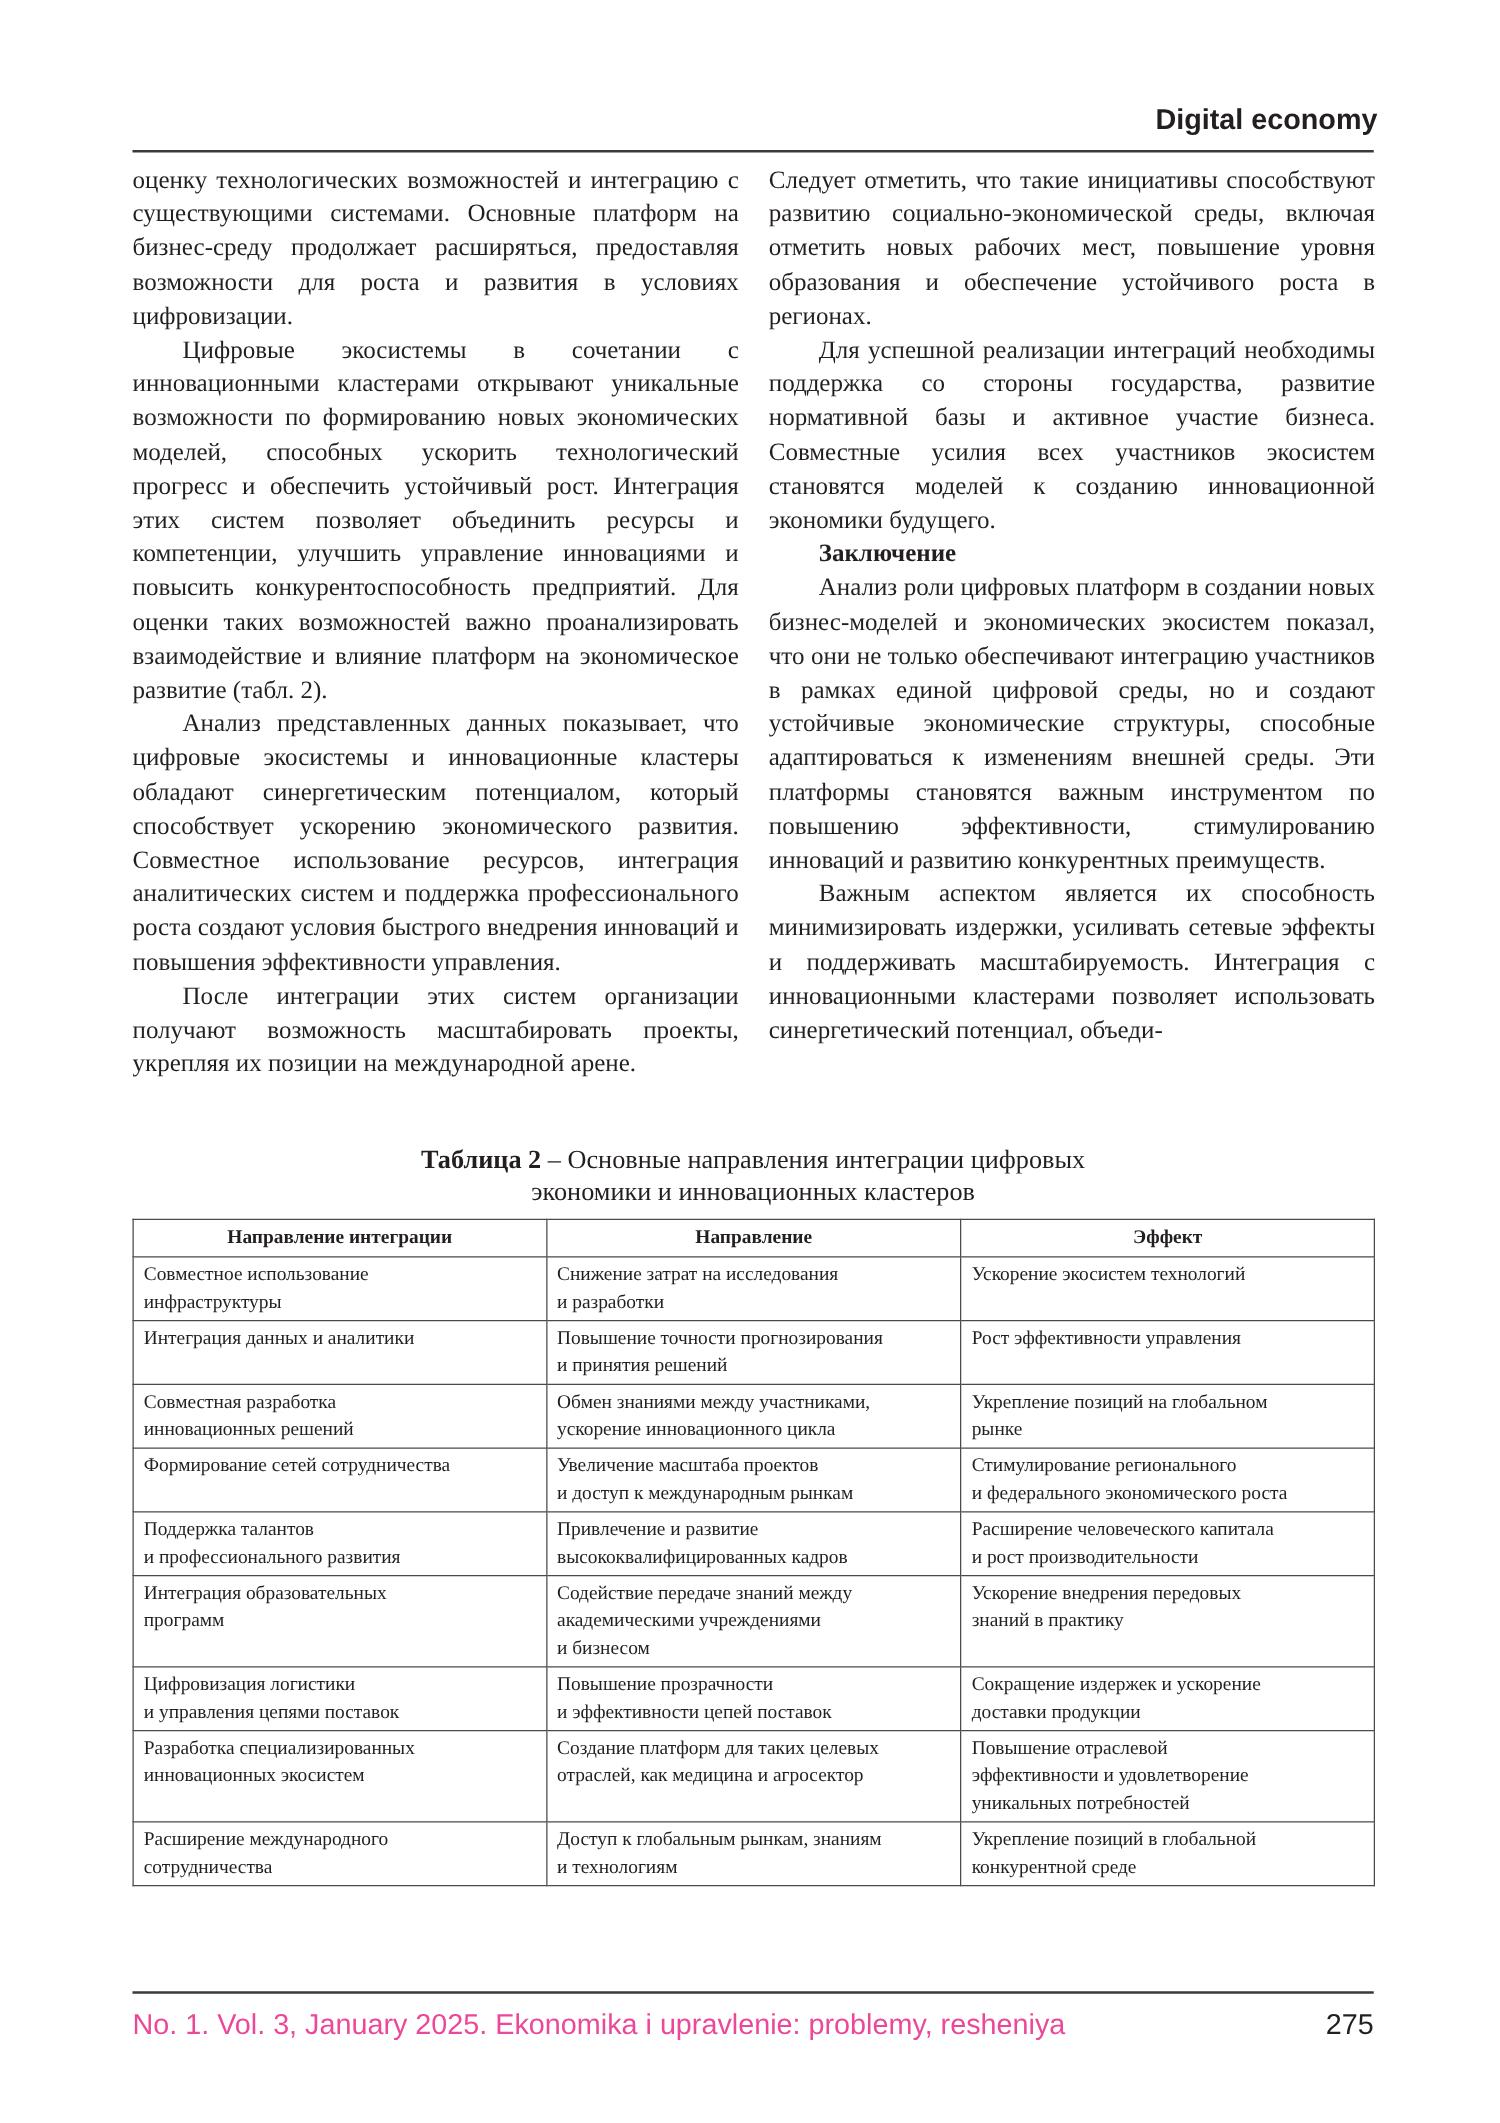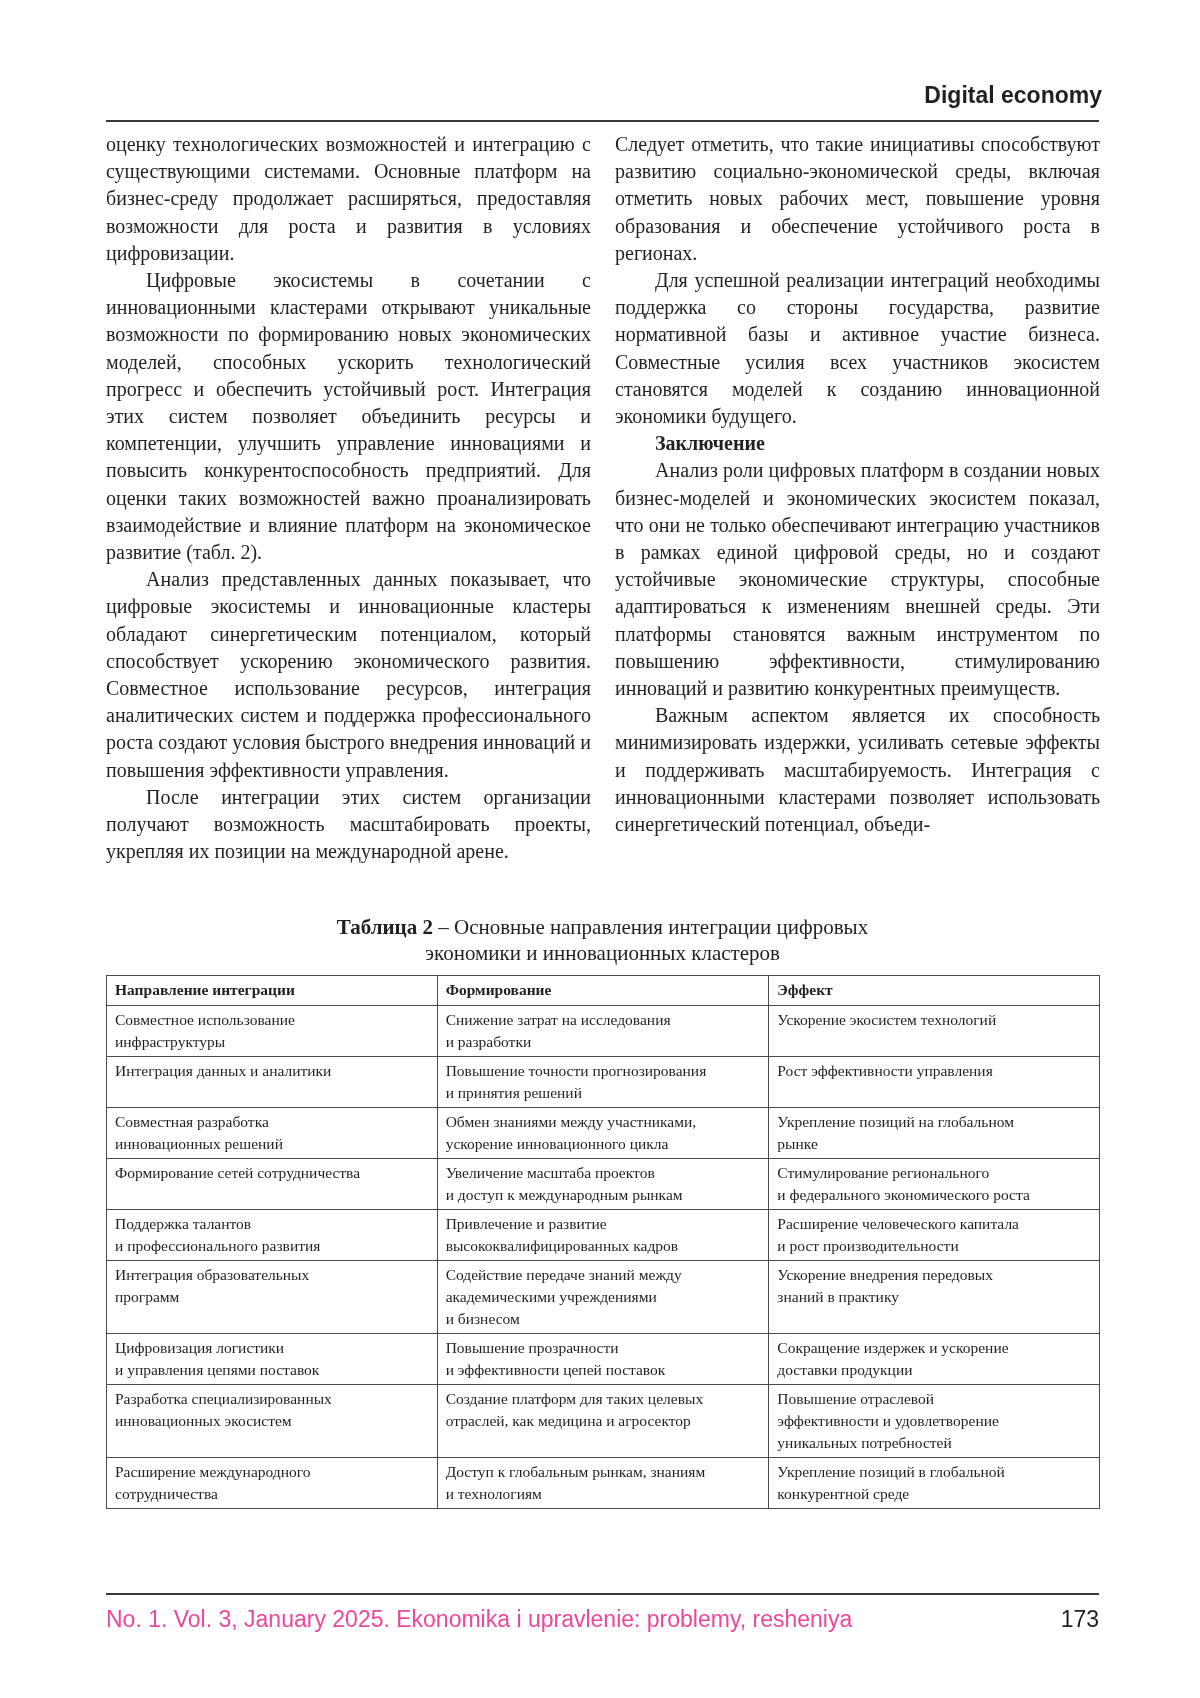--- a/index.html
+++ b/index.html
@@ -29,21 +29,21 @@
   .table-caption b { font-weight: bold; }
   table.data {
     position: absolute; left: 106px; top: 975px; width: 994px;
     border-collapse: collapse; font-family: "Liberation Serif", serif; font-size: 15.5px; line-height: 22px;
     color: #231f20;
   }
   table.data th, table.data td {
     border: 1.5px solid #4a4a4a; vertical-align: top; text-align: left;
     padding: 3px 8px 3px 8px;
   }
-  table.data th { text-align: left; font-weight: bold; padding: 3px 8px 4px; }
+  table.data th { text-align: center; font-weight: bold; padding: 3px 8px 4px; }
   table.data col.c1 { width: 331px; }
   table.data col.c2 { width: 332px; }
   table.data col.c3 { width: 331px; }
   .footer-rule {
     position: absolute; left: 106px; width: 993px; top: 1593px; height: 0;
     border-top: 2px solid #3a3a3a;
   }
   .footer-journal {
     position: absolute; left: 106px; top: 1606px;
     font-family: "Liberation Sans", sans-serif; font-size: 23px; color: #ec4899;
@@ -81,21 +81,21 @@
 
 <table class="data">
   <colgroup>
       <col class="c1">
       <col class="c2">
       <col class="c3">
     </colgroup>
   <thead>
     <tr>
       <th>Направление интеграции</th>
-      <th>Формирование</th>
+      <th>Направление</th>
       <th>Эффект</th>
     </tr>
   </thead>
   <tbody id="table-body">
       <tr>
         <td>Совместное использование<br>инфраструктуры</td>
         <td>Снижение затрат на исследования<br>и разработки</td>
         <td>Ускорение экосистем технологий</td>
       </tr>
       <tr>
@@ -136,13 +136,13 @@
       <tr>
         <td>Расширение международного<br>сотрудничества</td>
         <td>Доступ к глобальным рынкам, знаниям<br>и технологиям</td>
         <td>Укрепление позиций в глобальной<br>конкурентной среде</td>
       </tr>
     </tbody>
 </table>
 
 <div class="footer-rule"></div>
 <div class="footer-journal">No. 1. Vol. 3, January 2025. Ekonomika i upravlenie: problemy, resheniya</div>
-<div class="footer-page">173</div>
+<div class="footer-page">275</div>
 
 </body></html>

